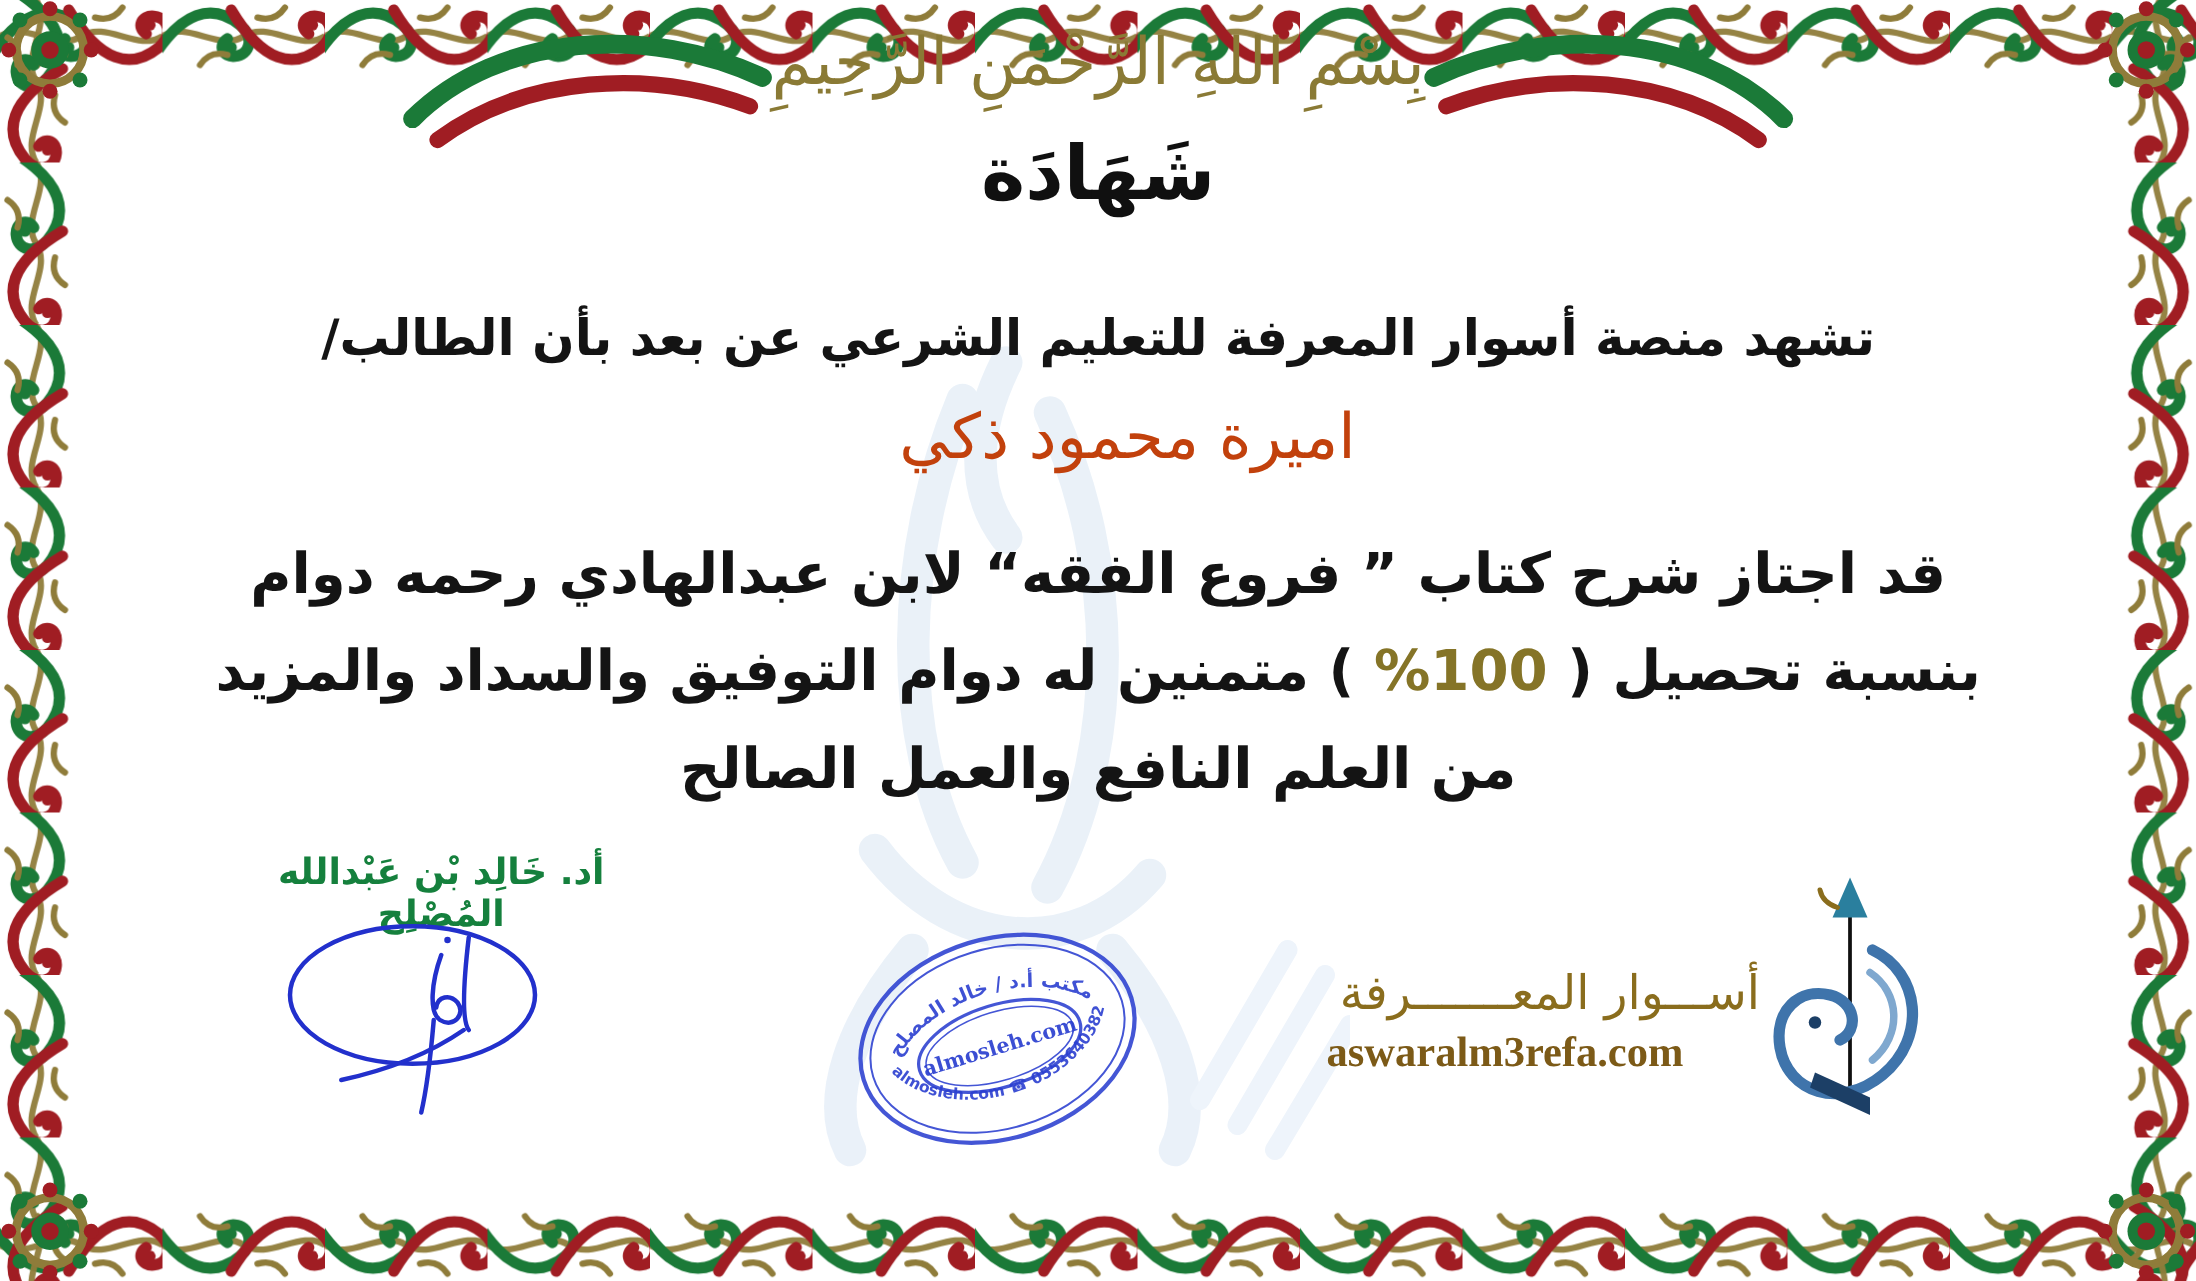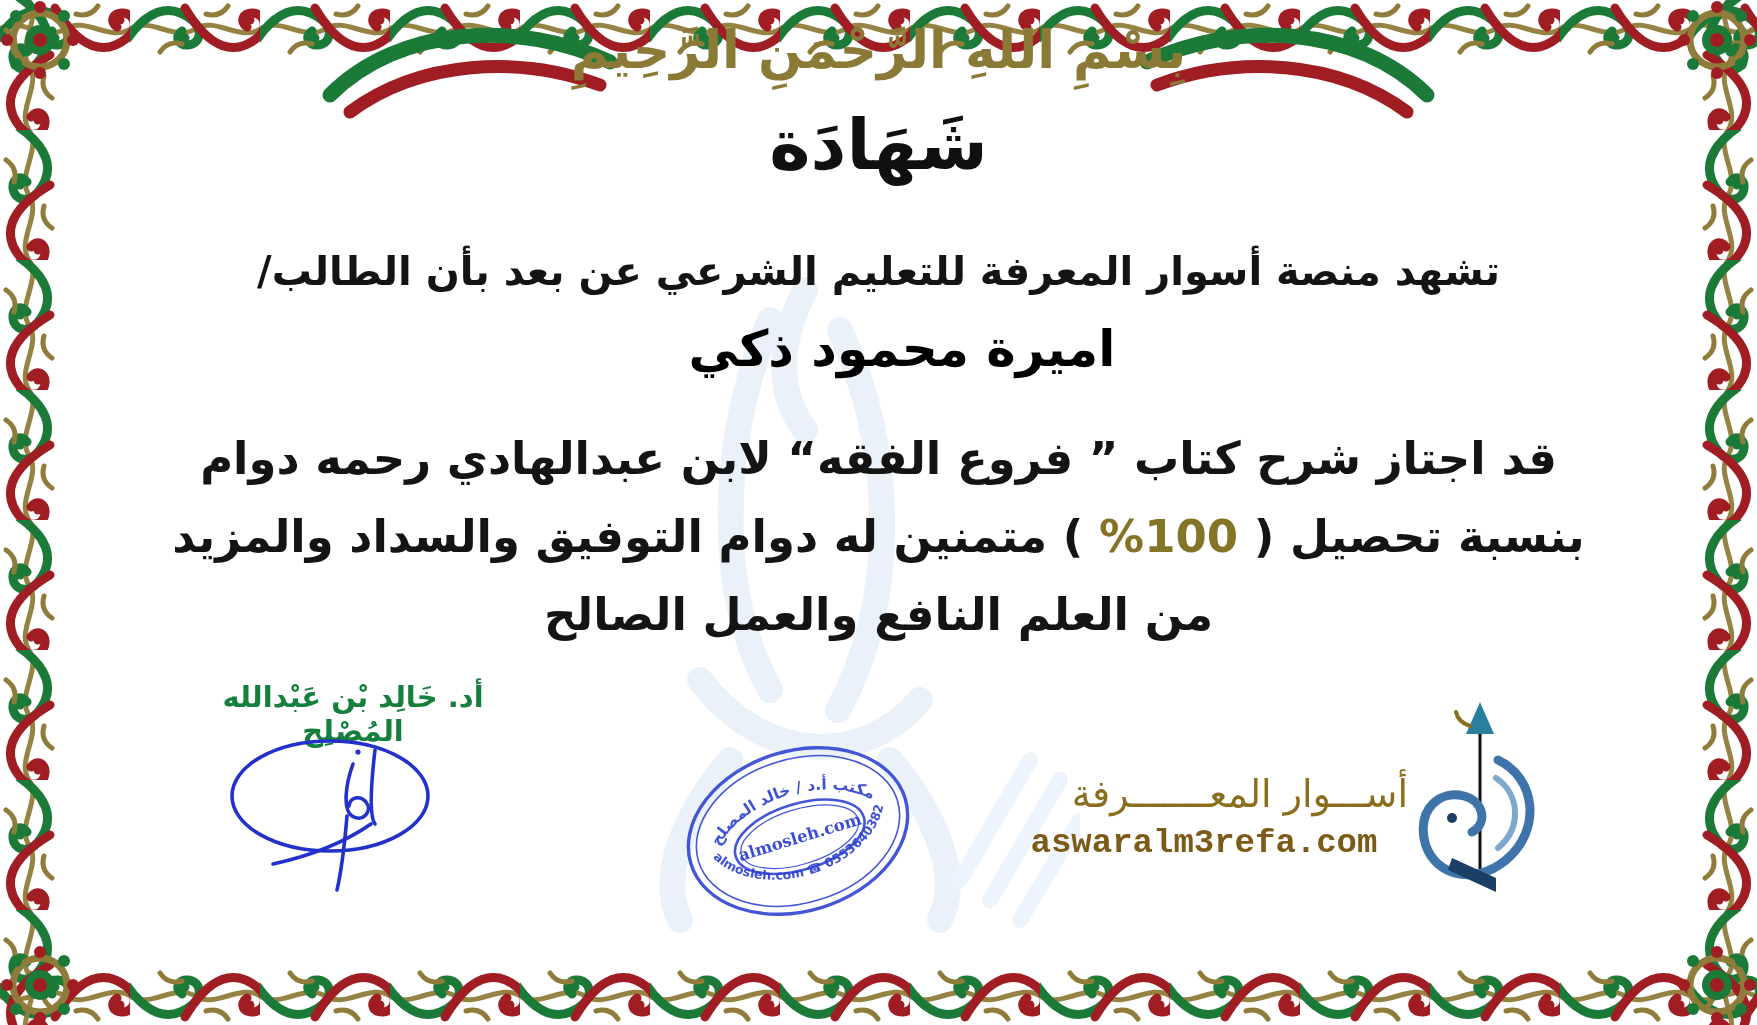--- a/index.html
+++ b/index.html
@@ -9,35 +9,35 @@
     background:#ffffff;
     overflow:hidden;
     font-family:"DejaVu Sans", sans-serif;
     margin:0 auto;
   }
   .abs{position:absolute;}
   svg{display:block;}
 
   
   .centerline{left:0;right:0;text-align:center;direction:rtl;}
-  .basmala{top:20px;font-size:52px;font-weight:bold;color:#8a7a35;letter-spacing:1px;}
-  .cert-title{top:104px;font-size:70px;font-weight:bold;color:#101010;}
+  .basmala{top:20px;font-size:52px;font-weight:normal;color:#8a7a35;letter-spacing:1px;}
+  .cert-title{top:104px;font-size:60px;font-weight:bold;color:#101010;}
   .intro{top:248px;font-size:40px;font-weight:bold;color:#141414;}
-  .student{top:320px;font-size:50px;font-weight:bold;color:#000000;letter-spacing:1px;padding-left:47px;}
+  .student{top:320px;font-size:50px;font-weight:normal;color:#c2410c;letter-spacing:1px;padding-left:47px;}
   .bodytext{top:420px;font-size:45px;font-weight:bold;color:#141414;line-height:78px;}
   .bodytext p{margin:0;}
   .score{color:#857427;margin-top:20px;}
 
   .signer{left:168px;top:680px;width:370px;text-align:center;
           font-size:29px;font-weight:bold;color:#15803d;direction:rtl;}
 
   .brand-ar{left:1000px;top:772px;width:408px;text-align:right;
             font-size:38px;font-weight:normal;color:#8a6d1d;direction:rtl;}
   .brand-url{left:1000px;top:824px;width:408px;text-align:center;
-             font-family:Liberation Mono, monospace;
+             font-family:Liberation Serif, serif;
              font-size:34px;font-weight:bold;color:#7c5a17;direction:ltr;}
 
   .stamp-wrap{left:680px;top:733px;transform:rotate(-17deg);}
 </style>
 </head>
 <body>
 
 <div class="page">
 
   <svg class="abs" style="left:520px;top:260px;" width="560" height="680" viewBox="0 0 560 680">

